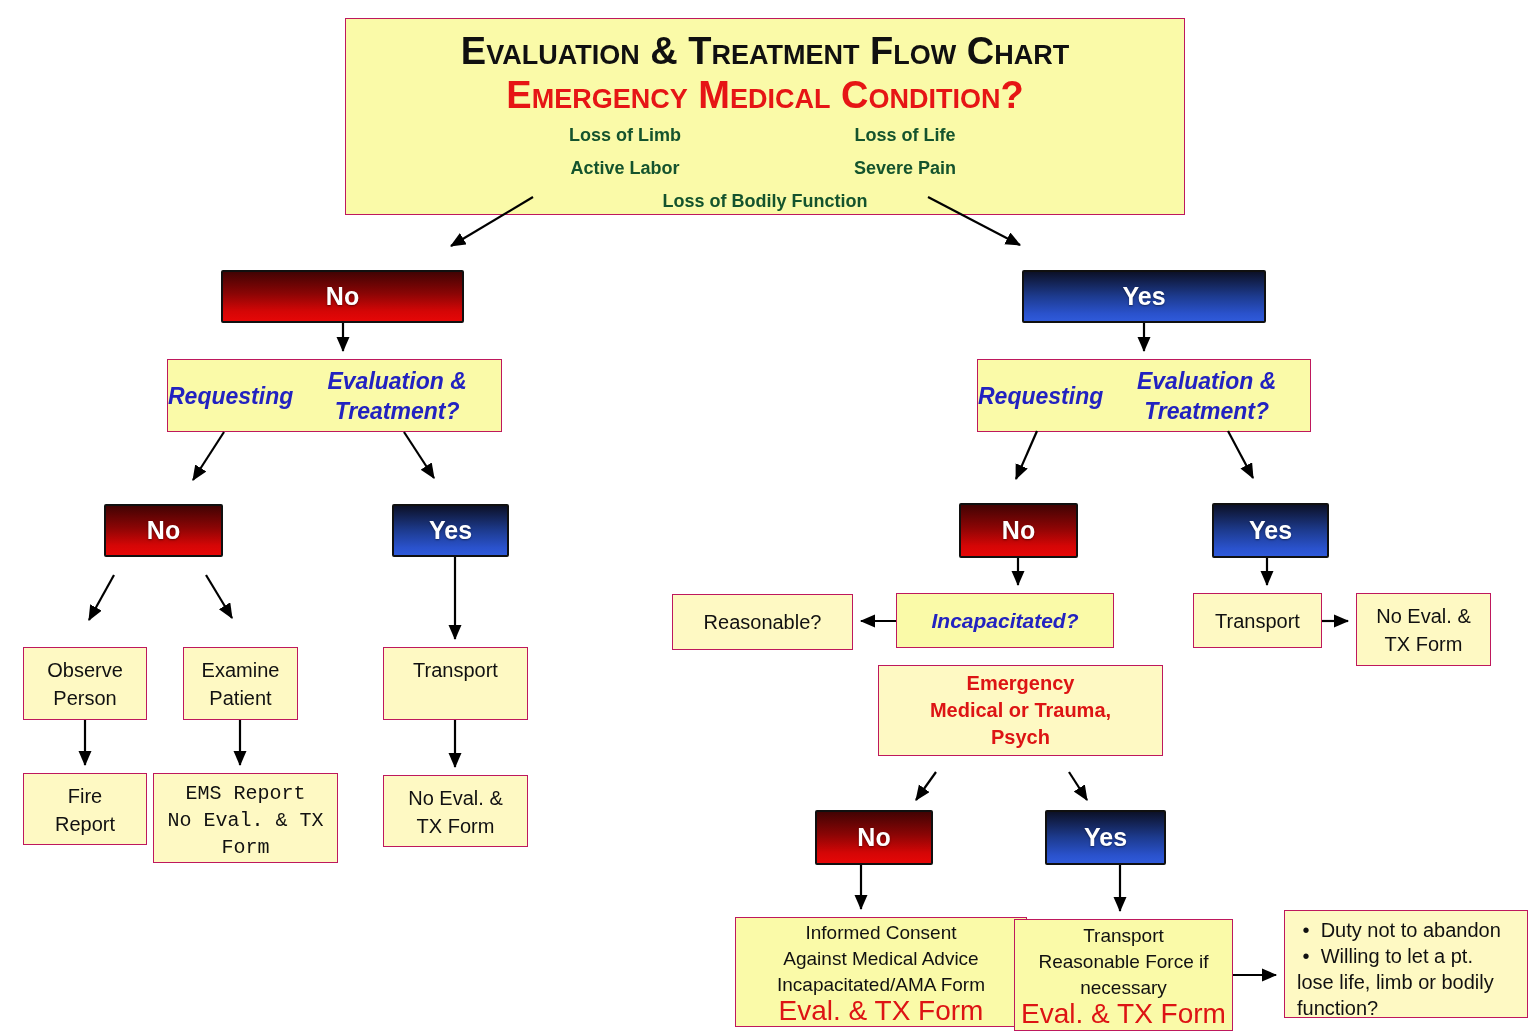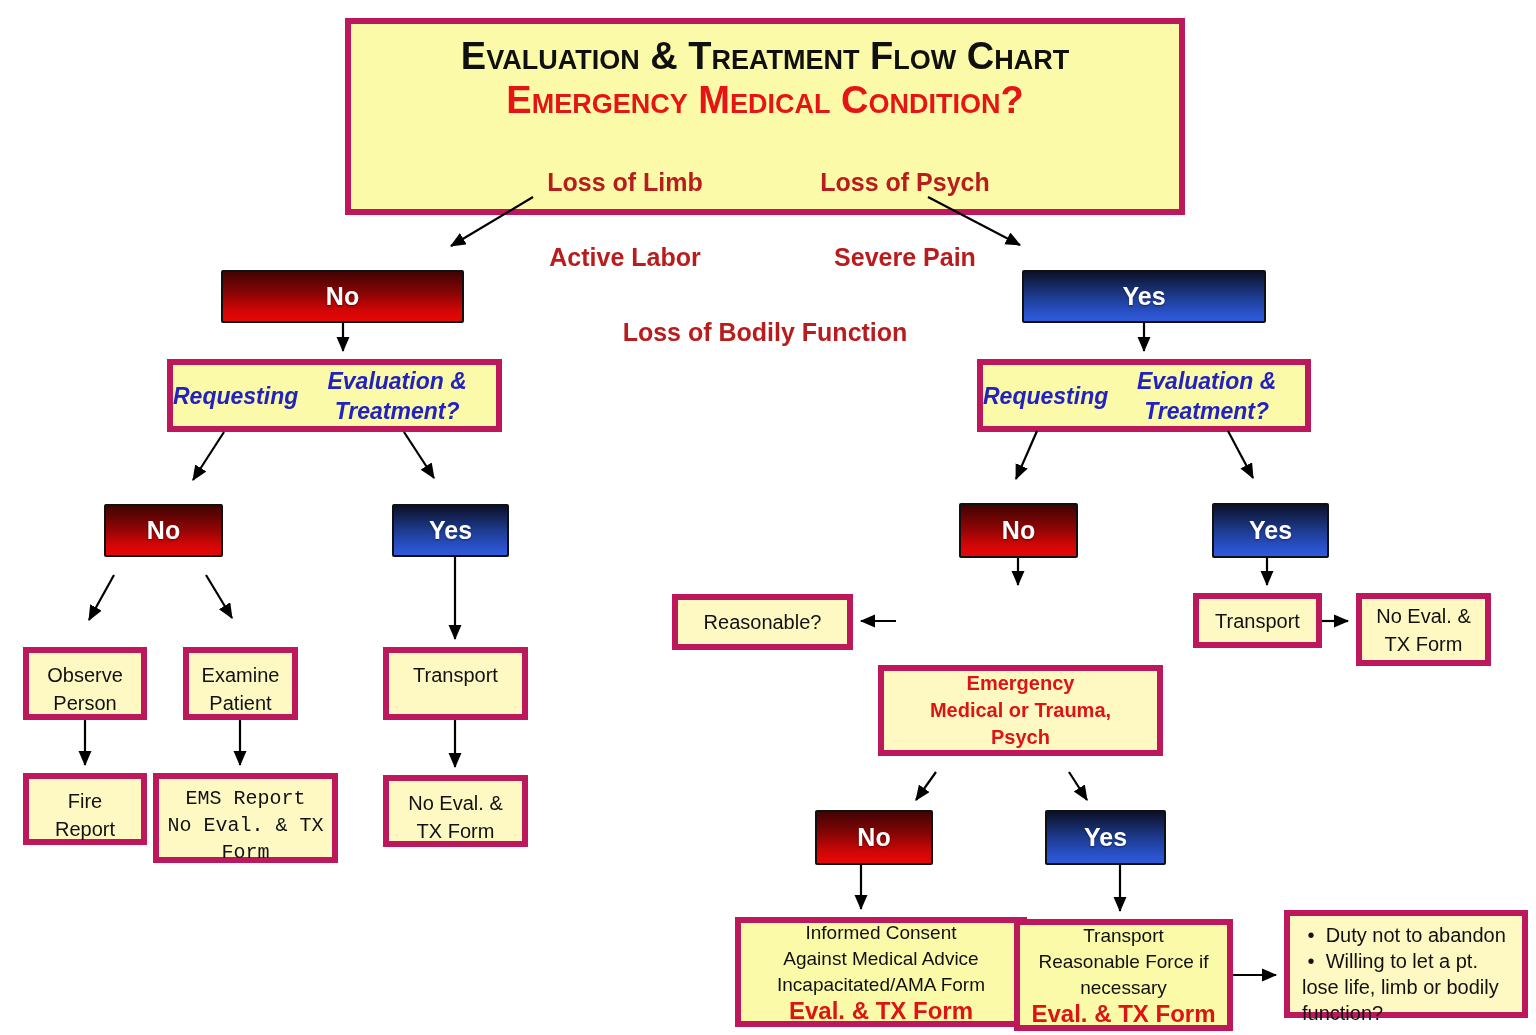--- a/index.html
+++ b/index.html
@@ -1,60 +1,60 @@
 <!DOCTYPE html>
 <html><head>
 <meta charset="utf-8">
 <style>
   html,body{margin:0;padding:0;background:#ffffff;}
   .canvas{
     position:relative;width:1536px;height:1035px;background:#ffffff;overflow:hidden;
     font-family:"Liberation Sans",sans-serif;color:#111;
   }
-  .box{position:absolute;box-sizing:border-box;border:6px solid #be185d;background:#fff;text-align:center;}
+  .box{position:absolute;box-sizing:border-box;border:1px solid #be185d;background:#fff;text-align:center;}
   .yellow{background:#FAFAA8;}
   .white{background:#fef9c3;}
   .pill{
     border:2.5px solid #101010;border-radius:2px;color:#fff;font-weight:bold;font-size:25px;
     display:flex;align-items:center;justify-content:center;
     text-shadow:0 1px 2px rgba(0,0,0,.45);
   }
   .red-grad{background:linear-gradient(180deg,#420303 0%,#8c0505 45%,#d40606 80%,#e60707 100%);}
   .blue-grad{background:linear-gradient(180deg,#0c1128 0%,#1d3b8f 50%,#2a52cc 85%,#2f5ada 100%);}
   .title-box{padding-top:10px;}
   .title-line{font-weight:bold;font-variant:small-caps;font-size:38px;line-height:44px;letter-spacing:0px;color:#101010;}
   .subtitle-line{font-weight:bold;font-variant:small-caps;font-size:38px;line-height:44px;color:#E61515;}
   .cond-grid{width:560px;margin:2px auto 0 auto;display:grid;grid-template-columns:1fr 1fr;}
-  .cond{font-weight:bold;font-size:25px;line-height:33px;color:#b91c1c;margin-top:42px;}
+  .cond{font-weight:bold;font-size:18px;line-height:33px;color:#14532d;}
   .cond-wide{grid-column:1 / span 2;}
   .question{
     color:#2222C0;font-weight:bold;font-style:italic;font-size:23px;line-height:30px;
     display:flex;flex-direction:row;align-items:center;justify-content:center;
   }
   .wtext{font-size:20px;line-height:28px;}
   .top-align{padding-top:8px;}
   .centered{display:flex;flex-direction:column;align-items:center;justify-content:center;}
   .tight{line-height:27px;padding-top:6px;font-family:Liberation Mono, monospace;}
   .red-bold{color:#DD1414;font-weight:bold;}
-  .hl{color:#DD1414;font-weight:bold;font-size:24px;}
+  .hl{color:#DD1414;font-weight:normal;font-size:28px;}
   .bullets{text-align:left;padding:6px 4px 0 12px;font-size:20px;line-height:26px;}
   svg.arrows{position:absolute;left:0;top:0;pointer-events:none;}
   .ln{stroke:#000;stroke-width:2.2;}
 </style>
 </head>
 <body>
 
 <div class="canvas">
 
   <div class="box yellow title-box" style="left:345px;top:18px;width:840px;height:197px;">
     <div class="title-line">Evaluation &amp; Treatment Flow Chart</div>
     <div class="subtitle-line">Emergency Medical Condition?</div>
     <div class="cond-grid">
       <div class="cond">Loss of Limb</div>
-      <div class="cond">Loss of Psych</div>
+      <div class="cond">Loss of Life</div>
       <div class="cond">Active Labor</div>
       <div class="cond">Severe Pain</div>
       <div class="cond cond-wide">Loss of Bodily Function</div>
     </div>
   </div>
 
   <div class="box pill red-grad" style="left:221px;top:270px;width:243px;height:53px;">No</div>
   <div class="box pill blue-grad" style="left:1022px;top:270px;width:244px;height:53px;">Yes</div>
 
   <div class="box yellow question" style="left:167px;top:359px;width:335px;height:73px;">
@@ -90,20 +90,21 @@
   </div>
   <div class="box white wtext top-align" style="left:383px;top:775px;width:145px;height:72px;">
     <div>No Eval. &amp;</div>
     <div>TX Form</div>
   </div>
 
   <div class="box pill red-grad" style="left:959px;top:503px;width:119px;height:55px;">No</div>
   <div class="box pill blue-grad" style="left:1212px;top:503px;width:117px;height:55px;">Yes</div>
 
   <div class="box white wtext centered" style="left:672px;top:594px;width:181px;height:56px;">Reasonable?</div>
+  <div class="box yellow question" style="left:896px;top:593px;width:218px;height:55px;font-size:21px;">Incapacitated?</div>
   <div class="box white wtext centered" style="left:1193px;top:593px;width:129px;height:55px;">Transport</div>
   <div class="box white wtext centered" style="left:1356px;top:593px;width:135px;height:73px;">
     <div>No Eval. &amp;</div>
     <div>TX Form</div>
   </div>
 
   <div class="box white centered" style="left:878px;top:665px;width:285px;height:91px;font-size:20px;line-height:27px;">
     <div class="red-bold">Emergency</div>
     <div class="red-bold">Medical or Trauma,</div>
     <div class="red-bold">Psych</div>

